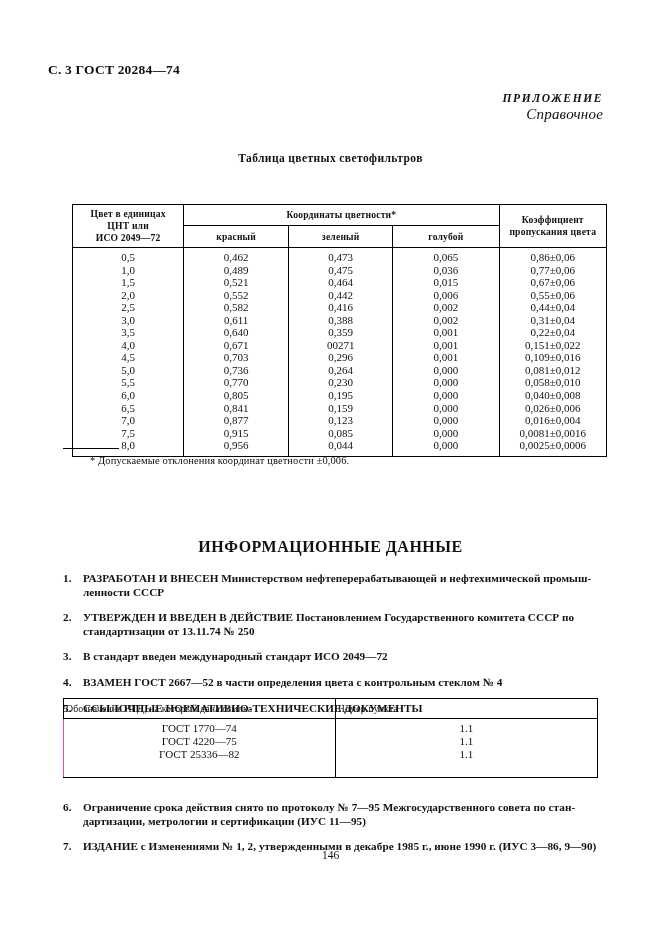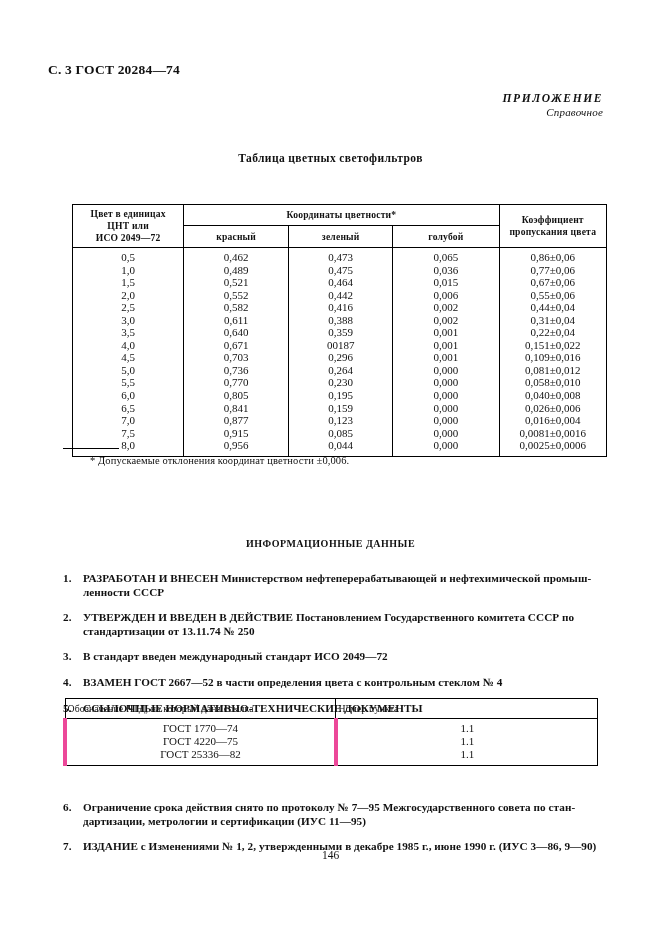--- a/index.html
+++ b/index.html
@@ -39,21 +39,21 @@
     text-align: right;
     font-style: italic;
   }
   .appendix-title {
     font-size: 11.5px;
     font-weight: bold;
     letter-spacing: 1.6px;
     font-style: italic;
   }
   .appendix-sub {
-    font-size: 11px;
+    font-size: 15px;
     font-style: italic;
     margin-top: 2px;
     letter-spacing: 0.2px;
   }
 
   
   .table-caption {
     position: absolute;
     left: 0;
     top: 152px;
@@ -126,21 +126,21 @@
     letter-spacing: 0.1px;
   }
 
   
   .info-title {
     position: absolute;
     left: 0;
     top: 538px;
     width: 661px;
     text-align: center;
-    font-size: 10px;
+    font-size: 16px;
     font-weight: bold;
     letter-spacing: 0.5px;
   }
   .info-list {
     position: absolute;
     left: 63px;
     top: 572px;
     width: 540px;
   }
   .info-item {
@@ -174,32 +174,32 @@
     border: 1px solid #000;
     font-weight: normal;
     font-size: 9.8px;
     padding: 4px 2px;
     text-align: left;
     letter-spacing: 0.15px;
   }
   .ref-head-left { width: 272px; }
   .ref-head-right { width: 263px; }
   .ref-table td {
-    border-left: 4px solid #ec4899;
+    border-left: 1px solid #ec4899;
     border-right: 1px solid #000;
     border-top: none;
     border-bottom: none;
     text-align: center;
     font-size: 11px;
     line-height: 13px;
     height: 13px;
     padding: 0;
   }
   .ref-table tbody tr:first-child td { padding-top: 3px; }
-  .ref-table tbody tr:last-child td { padding-bottom: 4px; border-bottom: 1px solid #000; }
+  .ref-table tbody tr:last-child td { padding-bottom: 16px; border-bottom: 1px solid #000; }
 
   
   .page-number {
     position: absolute;
     left: 0;
     top: 849px;
     width: 661px;
     text-align: center;
     font-size: 11.5px;
   }
@@ -284,21 +284,21 @@
         <tr>
           <td>3,5</td>
           <td>0,640</td>
           <td>0,359</td>
           <td>0,001</td>
           <td>0,22±0,04</td>
         </tr>
         <tr>
           <td>4,0</td>
           <td>0,671</td>
-          <td>00187</td>
+          <td>00271</td>
           <td>0,001</td>
           <td>0,151±0,022</td>
         </tr>
         <tr>
           <td>4,5</td>
           <td>0,703</td>
           <td>0,296</td>
           <td>0,001</td>
           <td>0,109±0,016</td>
         </tr>

